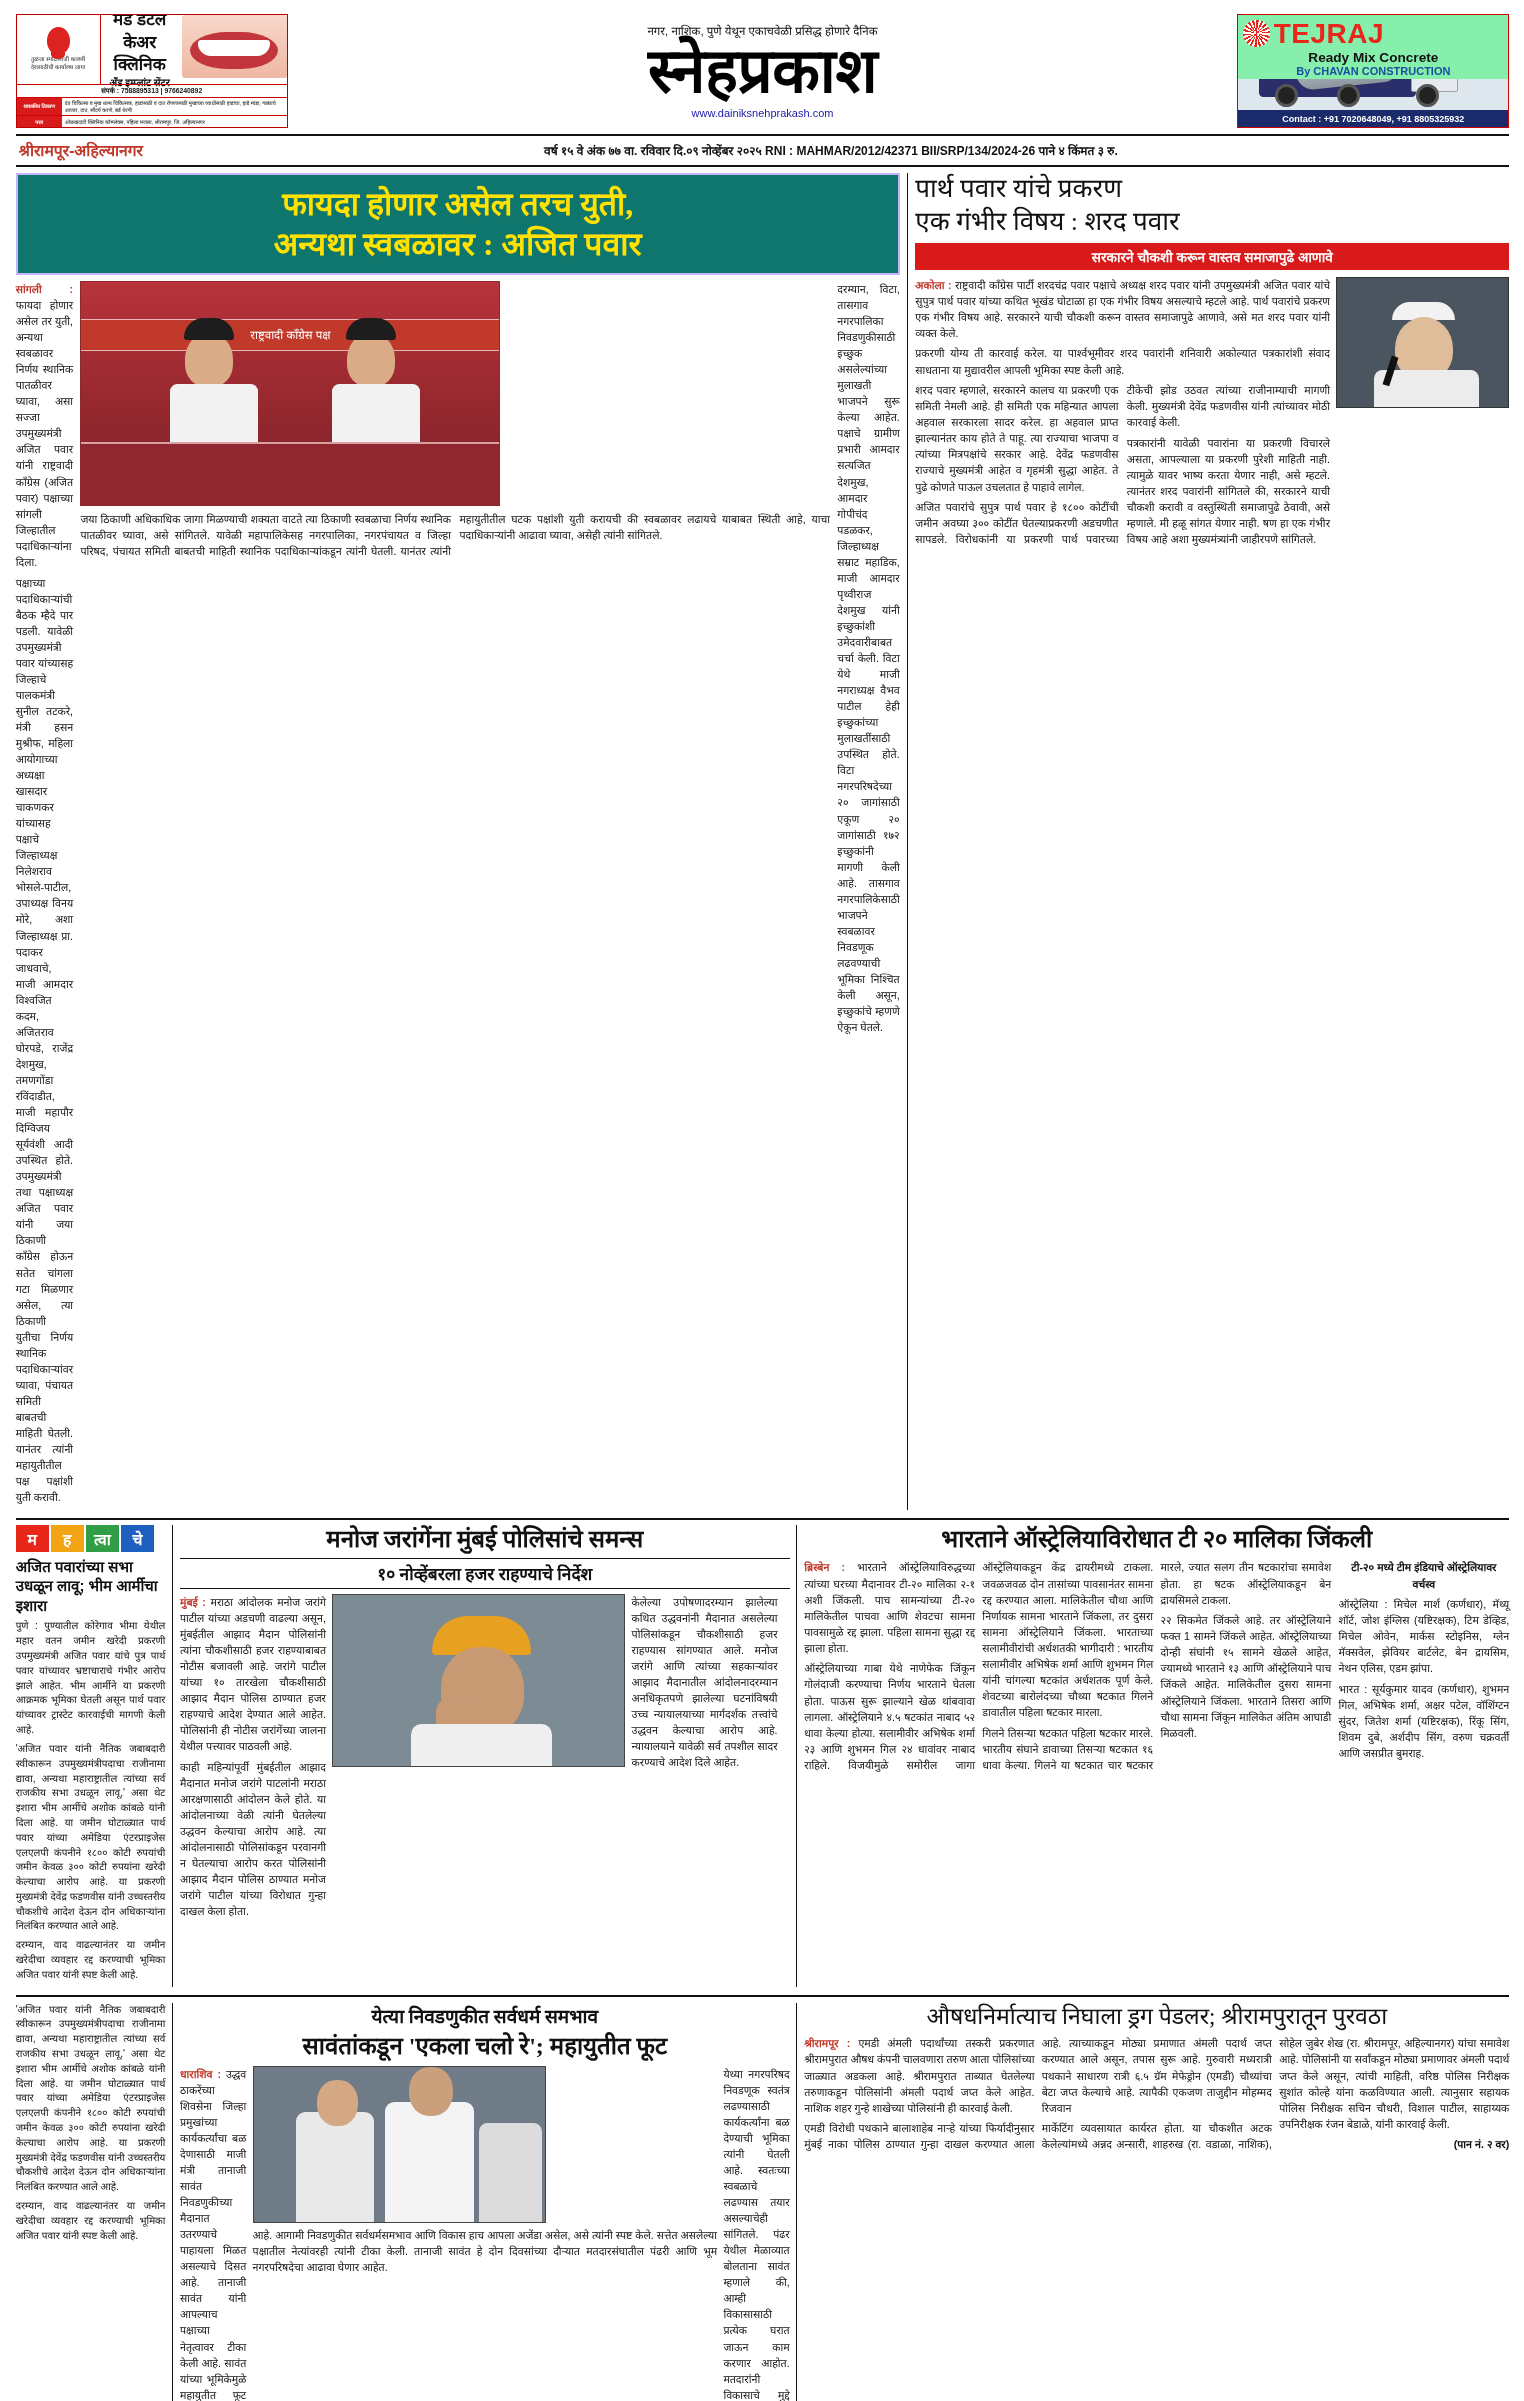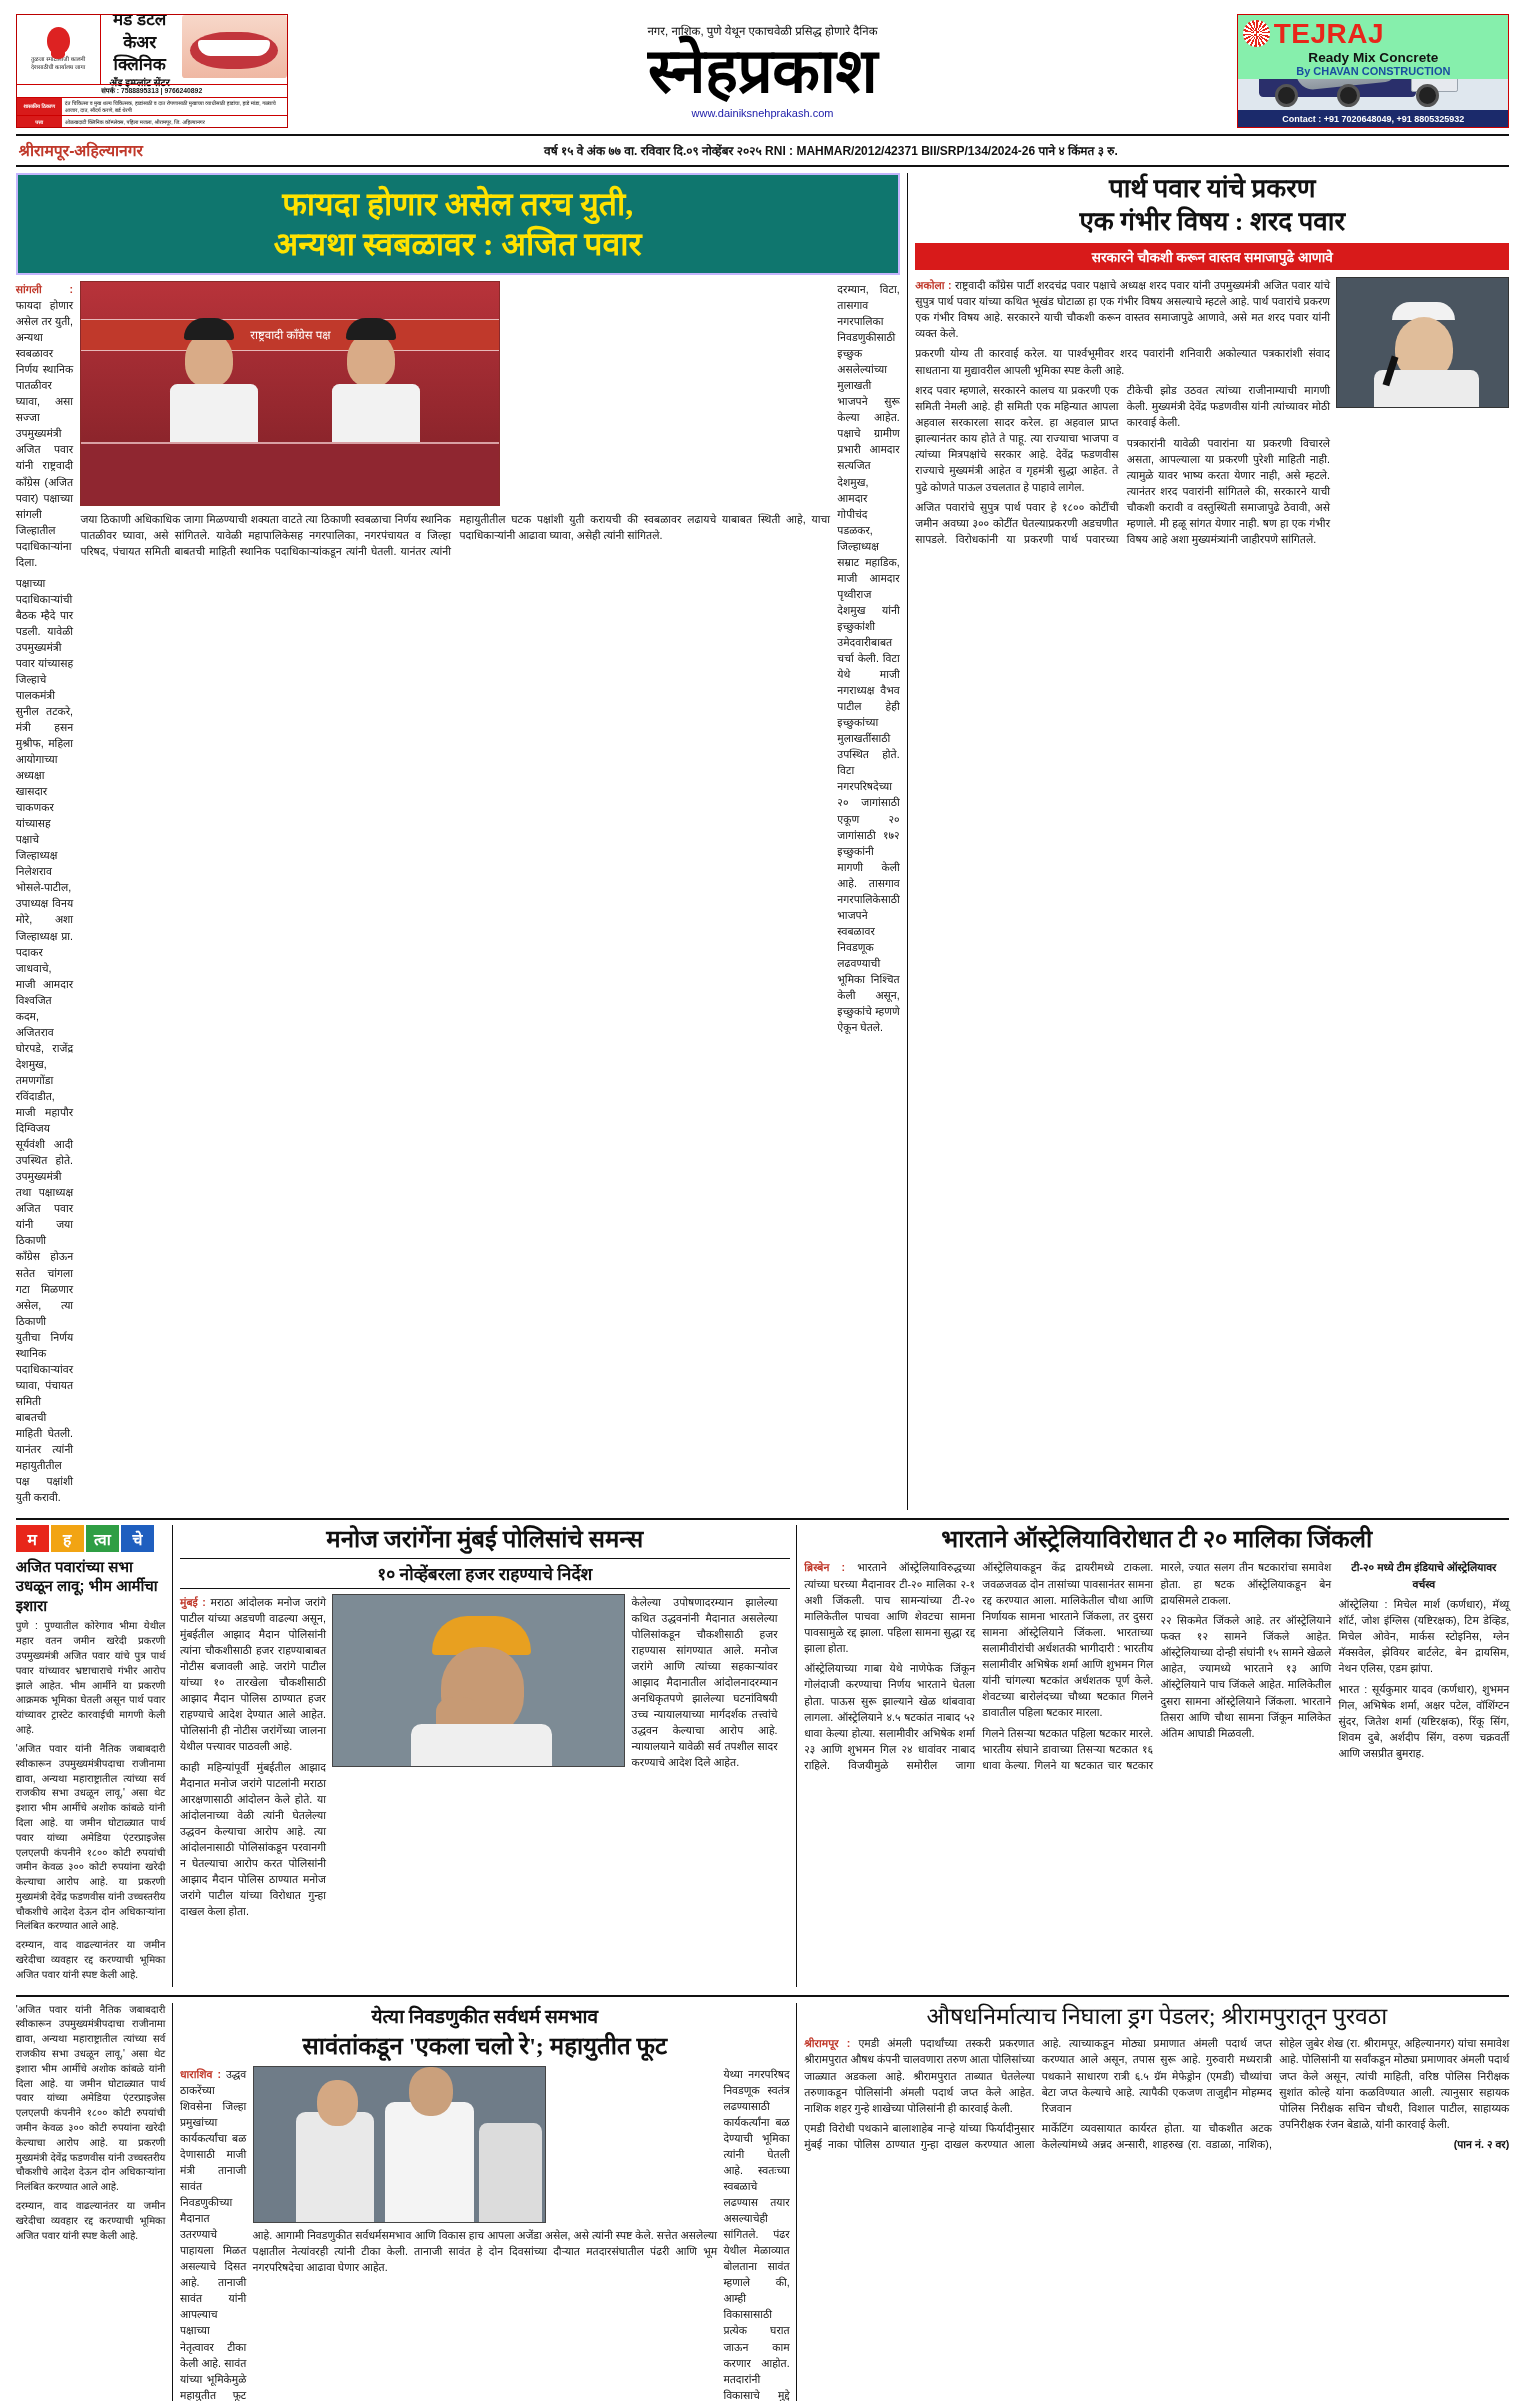--- a/index.html
+++ b/index.html
@@ -121,22 +121,22 @@
   .lead-right { flex: 1; border-left: 1.6px solid #111; padding-left: 7.3px; }
 
   .blue-band {
     background: #0f766e; padding: 8.4px 10.5px; border: 2px solid #c4b5fd;
   }
   .blue-band h1 {
     font-family: "Liberation Serif", serif; color: #ffe200; font-size: 32px; line-height: 1.26;
     font-weight: bold; text-align: center;
   }
   .right-headline {
-    font-family: "Liberation Serif", serif; font-size: 26px; line-height: 1.24; font-weight: bold;
-    text-align: center; color: #111;
+    font-family: "Liberation Serif", serif; font-size: 26px; line-height: 1.24; font-weight: normal;
+    color: #111;
   }
   .right-subband {
     background: #d81a1a; color: #fff; font-size: 13.6px; font-weight: bold; text-align: center;
     padding: 4.2px 3.1px; margin-top: 5.2px;
   }
 
   .lead-body { display: flex; gap: 7.3px; margin-top: 6.3px; }
   .lead-col { width: 209px; }
   .photo-main {
     width: 420px; height: 225px; background: linear-gradient(180deg,#b8333a,#7b1f26);
@@ -389,21 +389,21 @@
 
     <div class="col-cricket">
       <div class="sec-h2">भारताने ऑस्ट्रेलियाविरोधात टी २० मालिका जिंकली</div>
       <div class="newsbody" style="margin-top:5.2px; column-count:4; column-gap:7.3px;">
         <p>
           <span class="place">ब्रिस्बेन :</span>
           <span>भारताने ऑस्ट्रेलियाविरुद्धच्या त्यांच्या घरच्या मैदानावर टी-२० मालिका २-१ अशी जिंकली. पाच सामन्यांच्या टी-२० मालिकेतील पाचवा आणि शेवटचा सामना पावसामुळे रद्द झाला. पहिला सामना सुद्धा रद्द झाला होता.</span>
         </p>
         <p>ऑस्ट्रेलियाच्या गाबा येथे नाणेफेक जिंकून गोलंदाजी करण्याचा निर्णय भारताने घेतला होता. पाऊस सुरू झाल्याने खेळ थांबवावा लागला. ऑस्ट्रेलियाने ४.५ षटकांत नाबाद ५२ धावा केल्या होत्या. सलामीवीर अभिषेक शर्मा २३ आणि शुभमन गिल २४ धावांवर नाबाद राहिले. विजयीमुळे समोरील जागा ऑस्ट्रेलियाकडून केंद्र द्रायरीमध्ये टाकला. जवळजवळ दोन तासांच्या पावसानंतर सामना रद्द करण्यात आला. मालिकेतील चौथा आणि निर्णायक सामना भारताने जिंकला, तर दुसरा सामना ऑस्ट्रेलियाने जिंकला. भारताच्या सलामीवीरांची अर्धशतकी भागीदारी : भारतीय सलामीवीर अभिषेक शर्मा आणि शुभमन गिल यांनी चांगल्या षटकांत अर्धशतक पूर्ण केले. शेवटच्या बारोलंदच्या चौथ्या षटकात गिलने डावातील पहिला षटकार मारला.</p>
         <p>गिलने तिसऱ्या षटकात पहिला षटकार मारले. भारतीय संघाने डावाच्या तिसऱ्या षटकात १६ धावा केल्या. गिलने या षटकात चार षटकार मारले, ज्यात सलग तीन षटकारांचा समावेश होता. हा षटक ऑस्ट्रेलियाकडून बेन द्रायसिमले टाकला.</p>
-        <p>२२ सिकमेत जिंकले आहे. तर ऑस्ट्रेलियाने फक्त १२ सामने जिंकले आहेत. ऑस्ट्रेलियाच्या दोन्ही संघांनी १५ सामने खेळले आहेत, ज्यामध्ये भारताने १३ आणि ऑस्ट्रेलियाने पाच जिंकले आहेत. मालिकेतील दुसरा सामना ऑस्ट्रेलियाने जिंकला. भारताने तिसरा आणि चौथा सामना जिंकून मालिकेत अंतिम आघाडी मिळवली.</p>
+        <p>२२ सिकमेत जिंकले आहे. तर ऑस्ट्रेलियाने फक्त 1 सामने जिंकले आहेत. ऑस्ट्रेलियाच्या दोन्ही संघांनी १५ सामने खेळले आहेत, ज्यामध्ये भारताने १३ आणि ऑस्ट्रेलियाने पाच जिंकले आहेत. मालिकेतील दुसरा सामना ऑस्ट्रेलियाने जिंकला. भारताने तिसरा आणि चौथा सामना जिंकून मालिकेत अंतिम आघाडी मिळवली.</p>
         <p style="font-weight:bold; text-align:center;">टी-२० मध्ये टीम इंडियाचे ऑस्ट्रेलियावर वर्चस्व</p>
         <p>ऑस्ट्रेलिया : मिचेल मार्श (कर्णधार), मॅथ्यू शॉर्ट, जोश इंग्लिस (यष्टिरक्षक), टिम डेव्हिड, मिचेल ओवेन, मार्कस स्टोइनिस, ग्लेन मॅक्सवेल, झेवियर बार्टलेट, बेन द्रायसिम, नेथन एलिस, एडम झांपा.</p>
         <p>भारत : सूर्यकुमार यादव (कर्णधार), शुभमन गिल, अभिषेक शर्मा, अक्षर पटेल, वॉशिंग्टन सुंदर, जितेश शर्मा (यष्टिरक्षक), रिंकू सिंग, शिवम दुबे, अर्शदीप सिंग, वरुण चक्रवर्ती आणि जसप्रीत बुमराह.</p>
       </div>
     </div>
   </div>
 
   <div class="sec3">
 
     <div class="c3-left">

